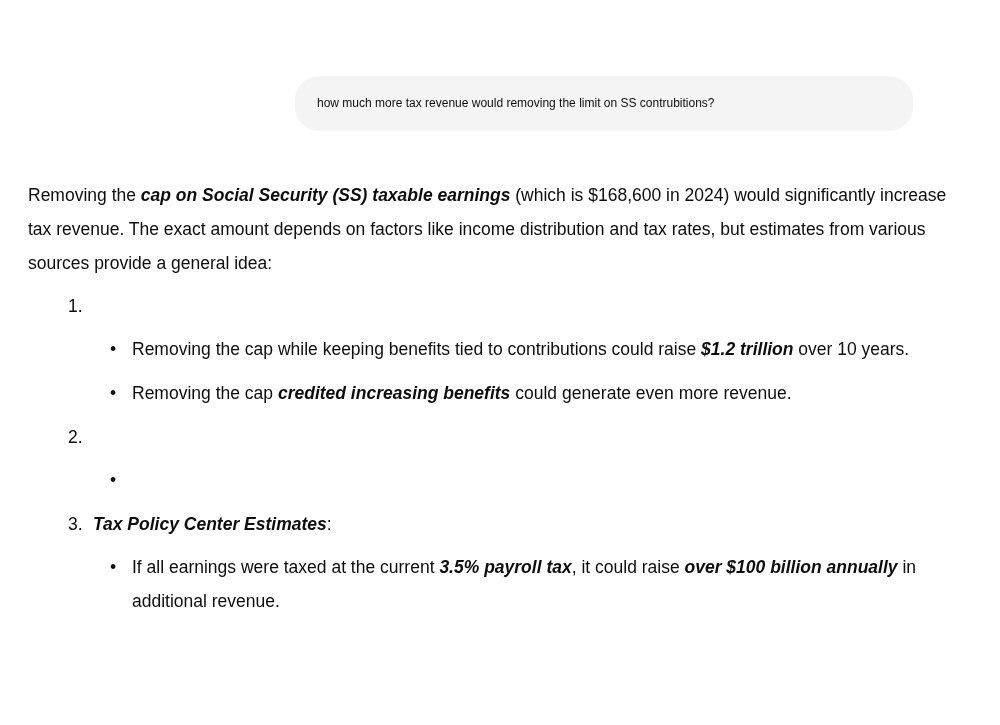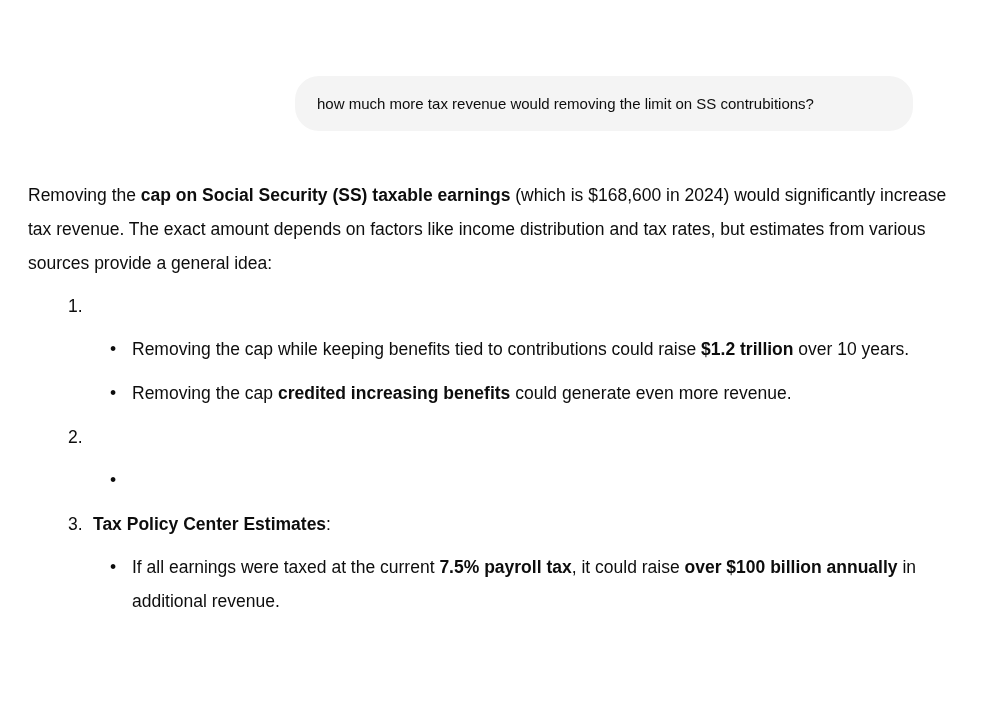--- a/index.html
+++ b/index.html
@@ -19,35 +19,35 @@
     display: flex;
     justify-content: flex-end;
     padding-right: 87px;
     padding-top: 76px;
   }
   .user-bubble {
     background: #f4f4f4;
     border-radius: 24px;
     padding: 13px 22px;
     width: 618px;
-    font-size: 15px;
+    font-size: 12px;
     line-height: 29px;
     color: #0d0d0d;
   }
   
   .assistant-response {
     margin: 47px 28px 0 28px;
     font-size: 17.5px;
     line-height: 34px;
     color: #0d0d0d;
   }
   .assistant-response .intro {
     margin-bottom: 9px;
   }
-  b, .seg-bold { font-weight: 700; }
+  b, .seg-bold { font-weight: 700; font-style: italic; }
   .numbered-list { list-style: none; }
   .list-item { margin: 0; }
   .item-label-row {
     display: flex;
     padding-left: 40px;
     margin-bottom: 9px;
   }
   .item-number {
     width: 25px;
     flex: 0 0 25px;
@@ -110,20 +110,20 @@
   </li>
 
   <li class="list-item">
     <div class="item-label-row">
       <span class="item-number">3.</span>
       <span class="item-label"><span class="seg-bold">Tax Policy Center Estimates</span><span>:</span></span>
     </div>
     <div class="bullets">
   <div class="bullet-row">
     <span class="bullet-marker">•</span>
-    <span class="bullet-text"><span>If all earnings were taxed at the current </span><span class="seg-bold">7.5% payroll tax</span><span>, it could raise </span><span class="seg-bold">over $100 billion annually</span><span> in additional revenue.</span></span>
+    <span class="bullet-text"><span>If all earnings were taxed at the current </span><span class="seg-bold">3.5% payroll tax</span><span>, it could raise </span><span class="seg-bold">over $100 billion annually</span><span> in additional revenue.</span></span>
   </div>
 </div>
   </li>
 </ol>
   </div>
 
 </div>
 
 </body></html>

